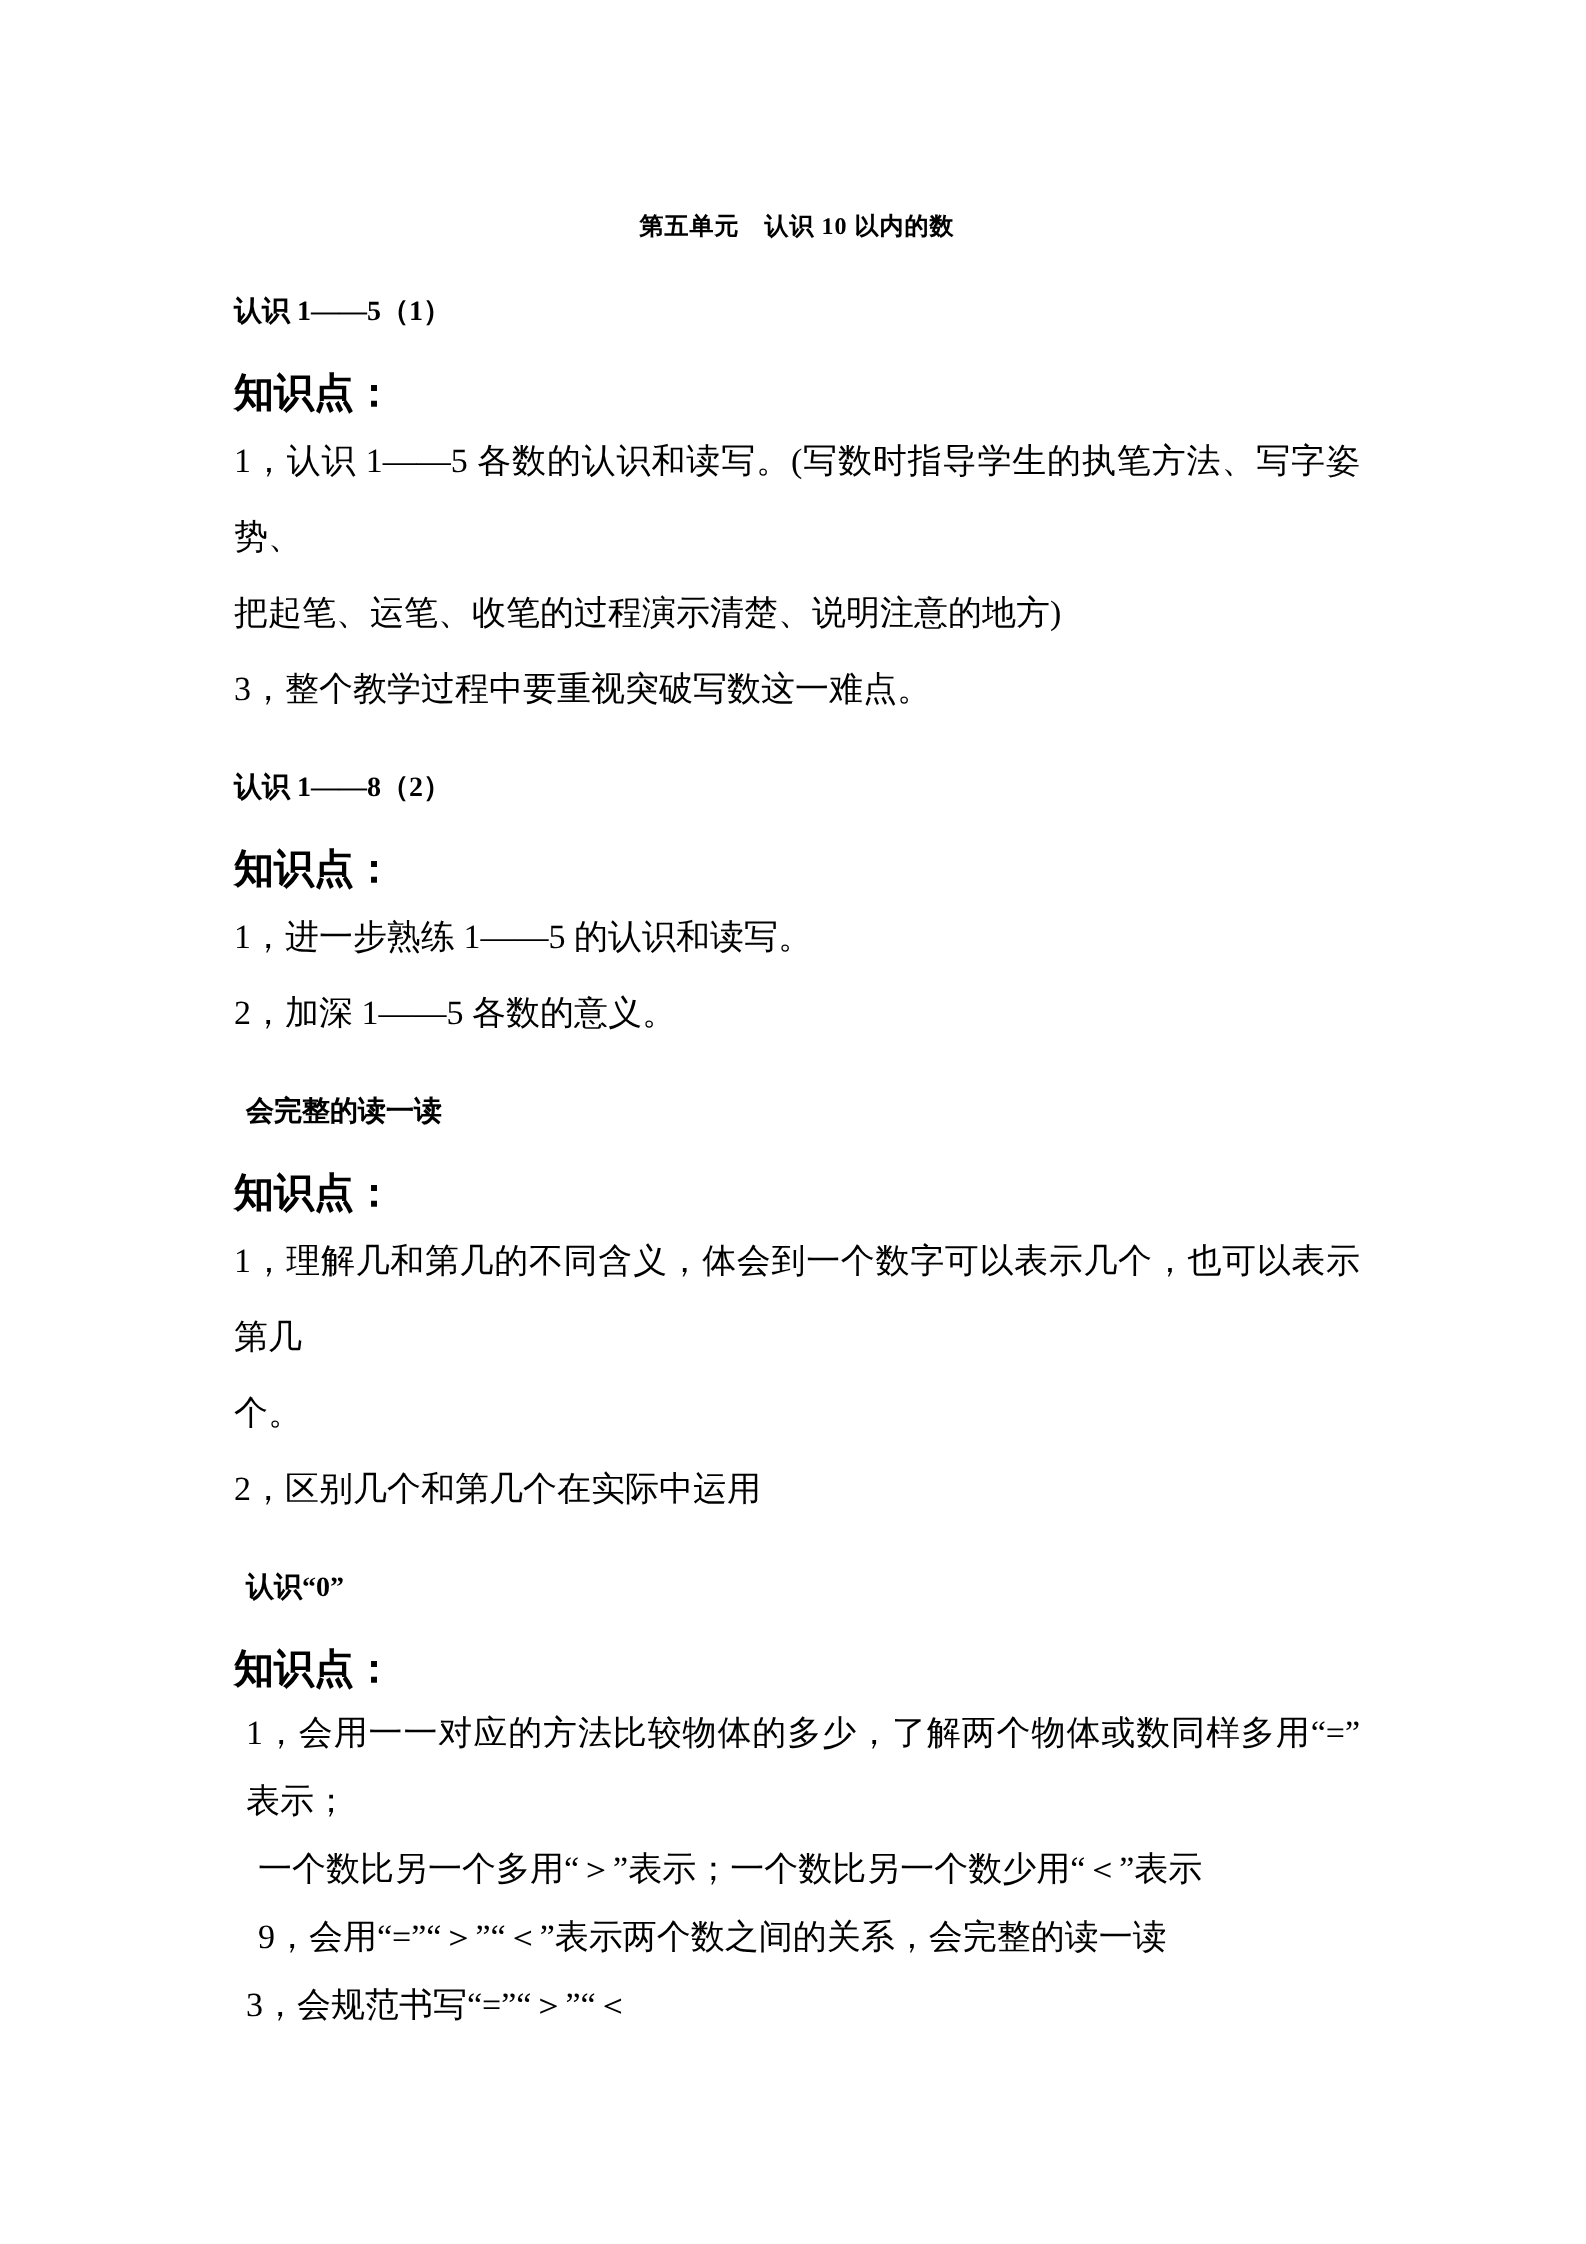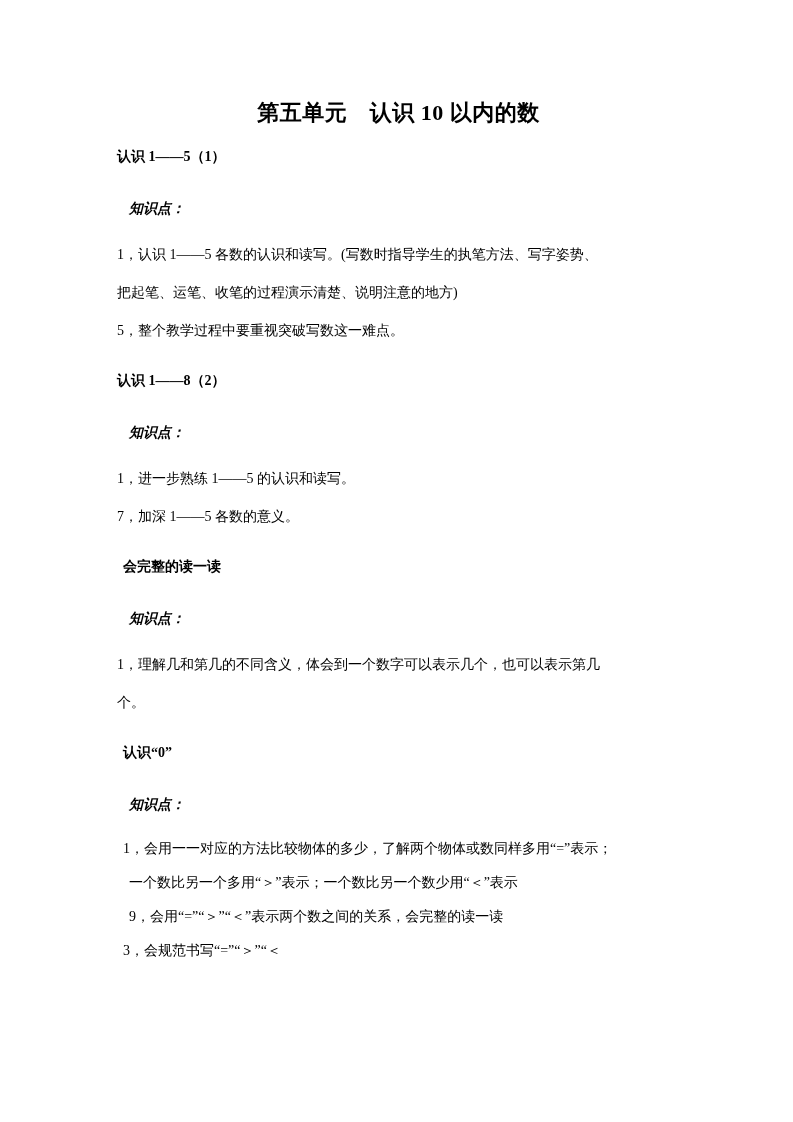--- a/index.html
+++ b/index.html
@@ -17,44 +17,43 @@
   .page {
     position: relative;
     width: 793px;
     height: 1122px;
     box-sizing: border-box;
     padding: 0 113px 0 117px;
     overflow: hidden;
   }
   .doc-title {
     text-align: center;
-    font-size: 22px;
+    font-size: 12px;
     font-weight: bold;
     letter-spacing: 0.5px;
     margin: 0;
     padding-top: 100px;
     line-height: 26px;
   }
   .section-heading {
     font-size: 14px;
     font-weight: bold;
     line-height: 30px;
     margin: 0;
     padding-top: 16px;
   }
   .sub-heading {
-    font-size: 14px;
+    font-size: 20px;
     font-weight: bold;
     line-height: 30px;
-    margin: 12px;
+    margin: 0;
     padding-top: 10px;
-    font-style: italic;
   }
   .body-line {
-    font-size: 14px;
+    font-size: 17px;
     line-height: 38px;
     margin: 0;
     text-align: justify;
   }
   .body-line.tight {
     line-height: 34px;
   }
   .indent-1 {
     padding-left: 6px;
   }
@@ -70,35 +69,36 @@
 
 <div class="page">
 
   <h1 class="doc-title">第五单元　认识 10 以内的数</h1>
 
   <div class="blk">
     <div class="section-heading">认识 1——5（1）</div>
     <div class="sub-heading">知识点：</div>
     <p class="body-line">1，认识 1——5 各数的认识和读写。(写数时指导学生的执笔方法、写字姿势、</p>
     <p class="body-line">把起笔、运笔、收笔的过程演示清楚、说明注意的地方)</p>
-    <p class="body-line">5，整个教学过程中要重视突破写数这一难点。</p>
+    <p class="body-line">3，整个教学过程中要重视突破写数这一难点。</p>
   </div>
 
   <div class="blk">
     <div class="section-heading">认识 1——8（2）</div>
     <div class="sub-heading">知识点：</div>
     <p class="body-line">1，进一步熟练 1——5 的认识和读写。</p>
-    <p class="body-line">7，加深 1——5 各数的意义。</p>
+    <p class="body-line">2，加深 1——5 各数的意义。</p>
   </div>
 
   <div class="blk">
     <div class="section-heading indent-1">会完整的读一读</div>
     <div class="sub-heading">知识点：</div>
     <p class="body-line">1，理解几和第几的不同含义，体会到一个数字可以表示几个，也可以表示第几</p>
     <p class="body-line">个。</p>
+    <p class="body-line">2，区别几个和第几个在实际中运用</p>
   </div>
 
   <div class="blk">
     <div class="section-heading indent-1">认识“0”</div>
     <div class="sub-heading">知识点：</div>
     <p class="body-line tight indent-1">1，会用一一对应的方法比较物体的多少，了解两个物体或数同样多用“=”表示；</p>
     <p class="body-line tight indent-2">一个数比另一个多用“＞”表示；一个数比另一个数少用“＜”表示</p>
     <p class="body-line tight indent-2">9，会用“=”“＞”“＜”表示两个数之间的关系，会完整的读一读</p>
     <p class="body-line tight indent-1">3，会规范书写“=”“＞”“＜</p>
   </div>

